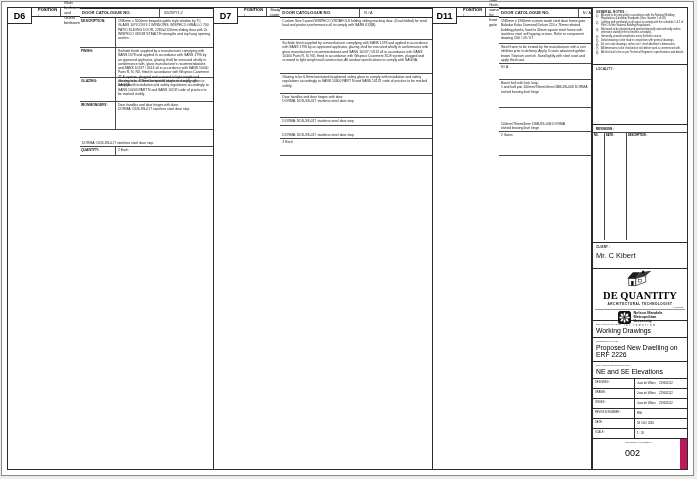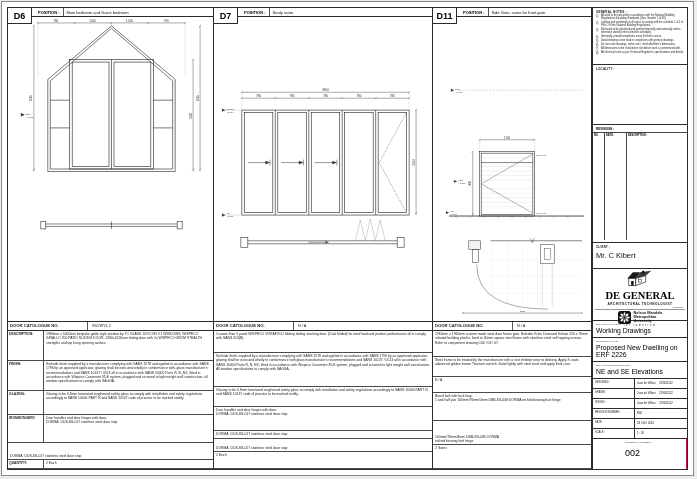--- a/index.html
+++ b/index.html
@@ -1,20 +1,20 @@
 <!DOCTYPE html>
 <html><head>
 <meta charset="utf-8">
 <style>
   html,body{margin:0;padding:0;}
   body{width:697px;height:479px;background:#ededeb;font-family:"Liberation Sans",sans-serif;position:relative;overflow:hidden;}
   .sheet{position:absolute;left:1px;top:1px;width:693px;height:475px;background:#fff;border:1px solid #8a8a8a;box-sizing:border-box;}
   .frame{position:absolute;left:5px;top:5px;right:5px;bottom:5px;border:1px solid #2b2b2b;display:flex;box-sizing:border-box;}
   .main{display:flex;height:100%;}
-  .panel{position:relative;border-right:1px solid #2b2b2b;box-sizing:border-box;display:flex;flex-direction:column;background:#fff;justify-content:flex-end;}
+  .panel{position:relative;border-right:1px solid #2b2b2b;box-sizing:border-box;display:flex;flex-direction:row;background:#fff;justify-content:flex-end;}
   .p-d6{width:206px;}.p-d7{width:219px;}.p-d11{width:159px;}
   .panel-head{height:9px;border-bottom:1px solid #2b2b2b;display:flex;align-items:center;padding-left:27px;box-sizing:border-box;}
   .tag-box{position:absolute;left:0;top:0;width:24px;height:16px;background:#fff;border-right:1px solid #2b2b2b;border-bottom:1px solid #2b2b2b;box-sizing:border-box;display:flex;align-items:center;justify-content:center;font-weight:bold;font-size:9px;z-index:3;}
   .pos-label{font-size:4px;font-weight:bold;padding:0 3px;border-right:1px solid #555;height:100%;display:flex;align-items:center;}
   .pos-value{font-size:4px;padding-left:3px;color:#111;}
   .draw-wrap{flex:1;position:relative;}
   .draw-wrap svg{position:absolute;inset:0;width:100%;height:100%;}
   .cat{height:148px;border-top:1px solid #2b2b2b;display:flex;flex-direction:column;box-sizing:border-box;font-size:3.4px;line-height:1.25;color:#222;}
   .cat-head{height:9px;display:flex;align-items:center;border-bottom:1px solid #2b2b2b;box-sizing:border-box;}
   .cat-head .chl{width:80px;padding-left:2px;font-weight:bold;font-size:4.2px;border-right:1px solid #555;height:100%;display:flex;align-items:center;box-sizing:border-box;}
@@ -50,21 +50,21 @@
   .nmmu-text{text-align:left;font-size:3.8px;font-weight:bold;line-height:1.05;color:#111;}
   .nmmu-tag{font-size:2.6px;letter-spacing:1.5px;color:#222;margin-top:0.5px;}
   .status{height:17px;}.project{height:24px;}.descr{height:17px;}
   .tb-label{font-size:2.5px;color:#333;letter-spacing:0.2px;}
   .tb-big{font-size:6.8px;color:#000;line-height:1.05;margin-top:0.5px;}
   .credit-row{display:flex;height:10px;border-bottom:1px solid #2b2b2b;box-sizing:border-box;}
   .credit-row .crl{width:42px;font-size:2.6px;padding:1.5px 2px;border-right:1px solid #2b2b2b;box-sizing:border-box;color:#222;}
   .credit-row .crv{flex:1;font-size:2.8px;padding:1.5px 2px;color:#111;}
   .numbers{flex:1;display:flex;border-bottom:none;padding:0;}
   .num-cell{flex:1;padding:2px 3px;box-sizing:border-box;}
-  .num-cell.first{border-right:1px solid #be185d;padding-left:32px;}
+  .num-cell.first{border-right:7px solid #be185d;padding-left:32px;}
   .num-big{font-size:9px;color:#000;margin-top:4px;}
   svg text{font-family:"Liberation Sans",sans-serif;}
 </style>
 </head>
 <body>
 
 <div class="sheet">
   <div class="frame">
     <div class="main">
 
@@ -441,21 +441,21 @@
       <section class="tb-sec logo-sec">
         <svg width="46" height="17" viewBox="0 0 46 24">
           <path d="M7,22 V12 H17 V22 Z" fill="#fff" stroke="#111" stroke-width="0.9"></path>
           <rect x="10.5" y="15.5" width="3.5" height="6.5" fill="#111"></rect>
           <path d="M17,22 L31,17 V8 L17,12 Z" fill="#fff" stroke="#111" stroke-width="0.9"></path>
           <rect x="21" y="13" width="4" height="4" fill="#fff" stroke="#111" stroke-width="0.7"></rect>
           <path d="M5,12 L13,3 L23,3 L17,12 Z" fill="#1a1a1a"></path>
           <path d="M17,12 L23,3 L39,1 L31,8 Z" fill="#3a3a3a"></path>
           <rect x="26" y="1" width="3" height="4" fill="#111"></rect>
         </svg>
-        <div class="firm-name">DE GENERAL</div>
+        <div class="firm-name">DE QUANTITY</div>
         <div class="firm-sub">ARCHITECTURAL TECHNOLOGIST</div>
         <div class="firm-training">in training</div>
         <div class="nmmu">
           <svg width="13" height="13" viewBox="0 0 13 13">
             <rect width="13" height="13" rx="2.5" fill="#111"></rect>
             <g fill="#fff">
               <ellipse cx="6.5" cy="2.9" rx="0.95" ry="1.7" transform="rotate(0 6.5 6.5)"></ellipse>
               <ellipse cx="6.5" cy="2.9" rx="0.95" ry="1.7" transform="rotate(45 6.5 6.5)"></ellipse>
               <ellipse cx="6.5" cy="2.9" rx="0.95" ry="1.7" transform="rotate(90 6.5 6.5)"></ellipse>
               <ellipse cx="6.5" cy="2.9" rx="0.95" ry="1.7" transform="rotate(135 6.5 6.5)"></ellipse>

